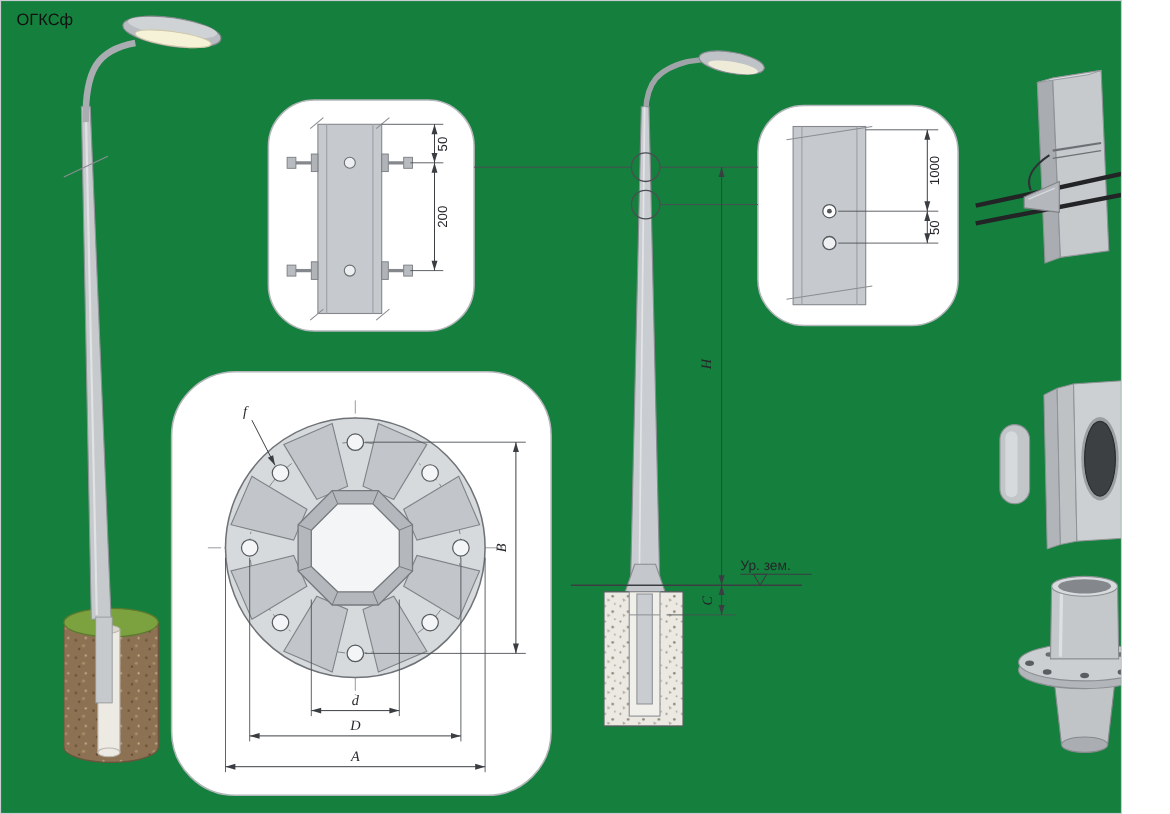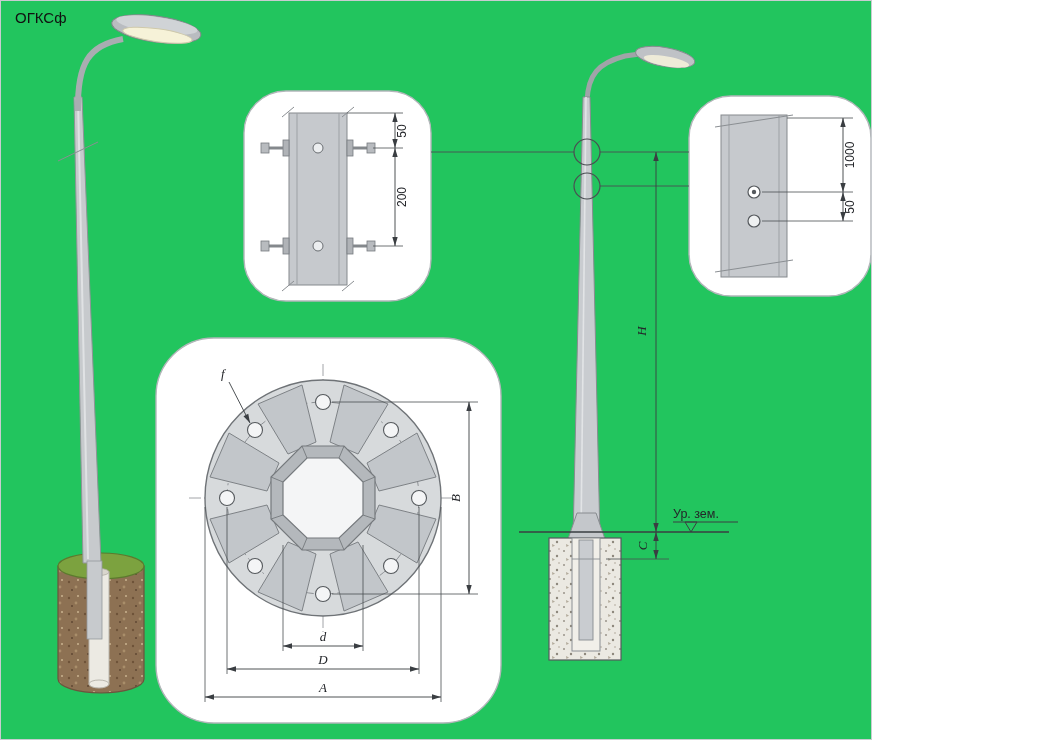--- a/index.html
+++ b/index.html
@@ -1,16 +1,16 @@
 <!DOCTYPE html>
 <html><head>
 <meta charset="utf-8">
 <style>
   html,body{margin:0;padding:0;background:#ffffff;}
-  #canvas{position:relative;width:872px;height:740px;background:#22c55e;
+  #canvas{position:relative;width:1020px;height:740px;background:#15803d;
           border:1px solid #c9ccd0;box-sizing:border-box;overflow:hidden;
           font-family:"Liberation Sans",sans-serif;}
   svg{position:absolute;left:0;top:0;}
   text{font-family:"Liberation Sans",sans-serif;fill:#24262a;}
   .title{font-size:15px;fill:#111;}
   .dim{font-size:12px;}
   .dimi{font-size:13px;font-style:italic;font-family:"Liberation Serif",serif;}
   .lbl{font-size:12.5px;}
   .thin{stroke:#4a4e52;stroke-width:0.9;fill:none;}
   .dimline{stroke:#3a3e42;stroke-width:0.9;fill:none;}

